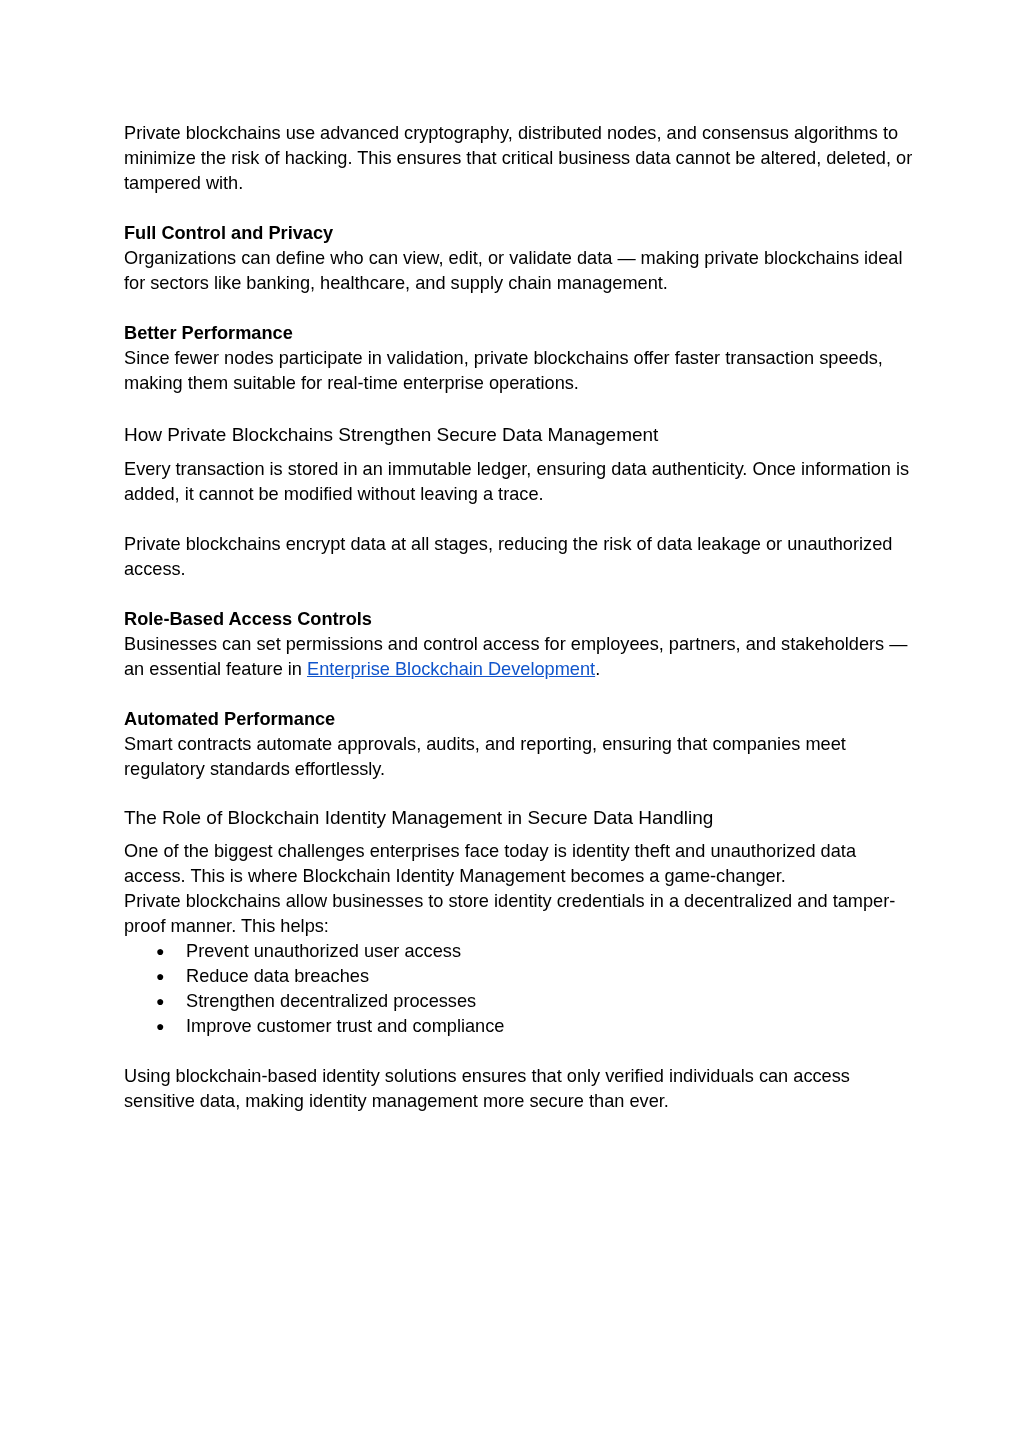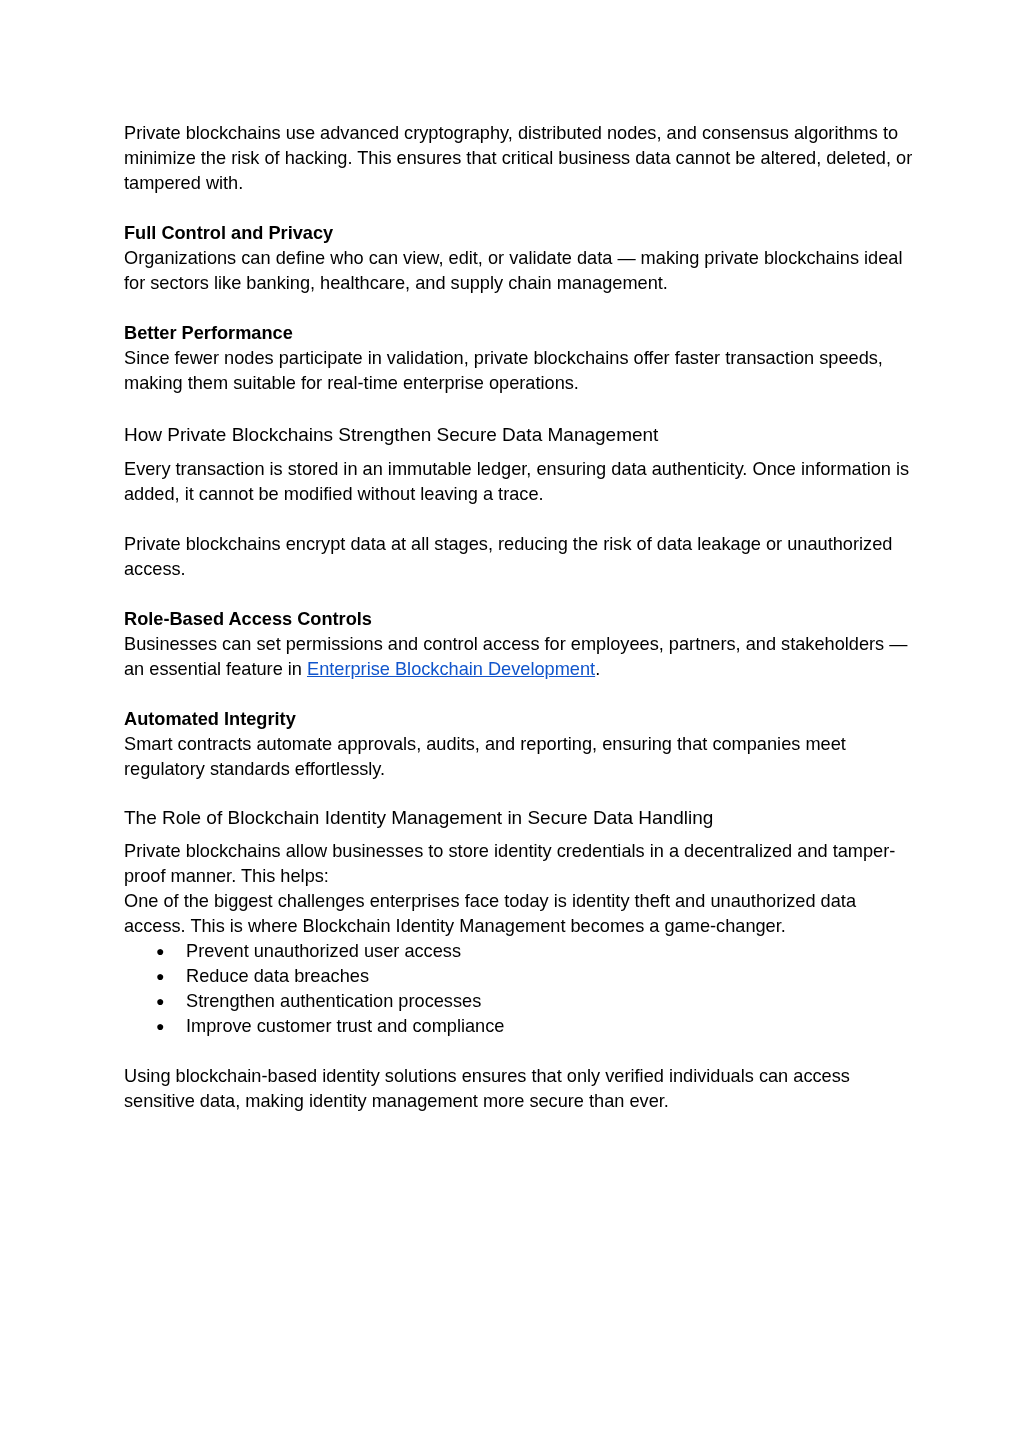--- a/index.html
+++ b/index.html
@@ -48,32 +48,32 @@
   </div>
   <div class="gap"></div>
 
   <div>
     <p class="bold">Role-Based Access Controls</p>
     <p><span>Businesses can set permissions and control access for employees, partners, and stakeholders — an essential feature in </span><a href="#">Enterprise Blockchain Development</a><span>.</span></p>
   </div>
   <div class="gap"></div>
 
   <div>
-    <p class="bold">Automated Integrity</p>
+    <p class="bold">Automated Performance</p>
     <p>Smart contracts automate approvals, audits, and reporting, ensuring that companies meet regulatory standards effortlessly.</p>
   </div>
 
   <h2 class="h-second">The Role of Blockchain Identity Management in Secure Data Handling</h2>
 
+  <p>One of the biggest challenges enterprises face today is identity theft and unauthorized data access. This is where Blockchain Identity Management becomes a game-changer.</p>
   <p>Private blockchains allow businesses to store identity credentials in a decentralized and tamper-proof manner. This helps:</p>
-  <p>One of the biggest challenges enterprises face today is identity theft and unauthorized data access. This is where Blockchain Identity Management becomes a game-changer.</p>
 
   <ul>
     <li><span class="bullet">●</span><span>Prevent unauthorized user access</span></li>
     <li><span class="bullet">●</span><span>Reduce data breaches</span></li>
-    <li><span class="bullet">●</span><span>Strengthen authentication processes</span></li>
+    <li><span class="bullet">●</span><span>Strengthen decentralized processes</span></li>
     <li><span class="bullet">●</span><span>Improve customer trust and compliance</span></li>
   </ul>
   <div class="gap"></div>
 
   <p>Using blockchain-based identity solutions ensures that only verified individuals can access sensitive data, making identity management more secure than ever.</p>
 
 </div>
 
 </body></html>

